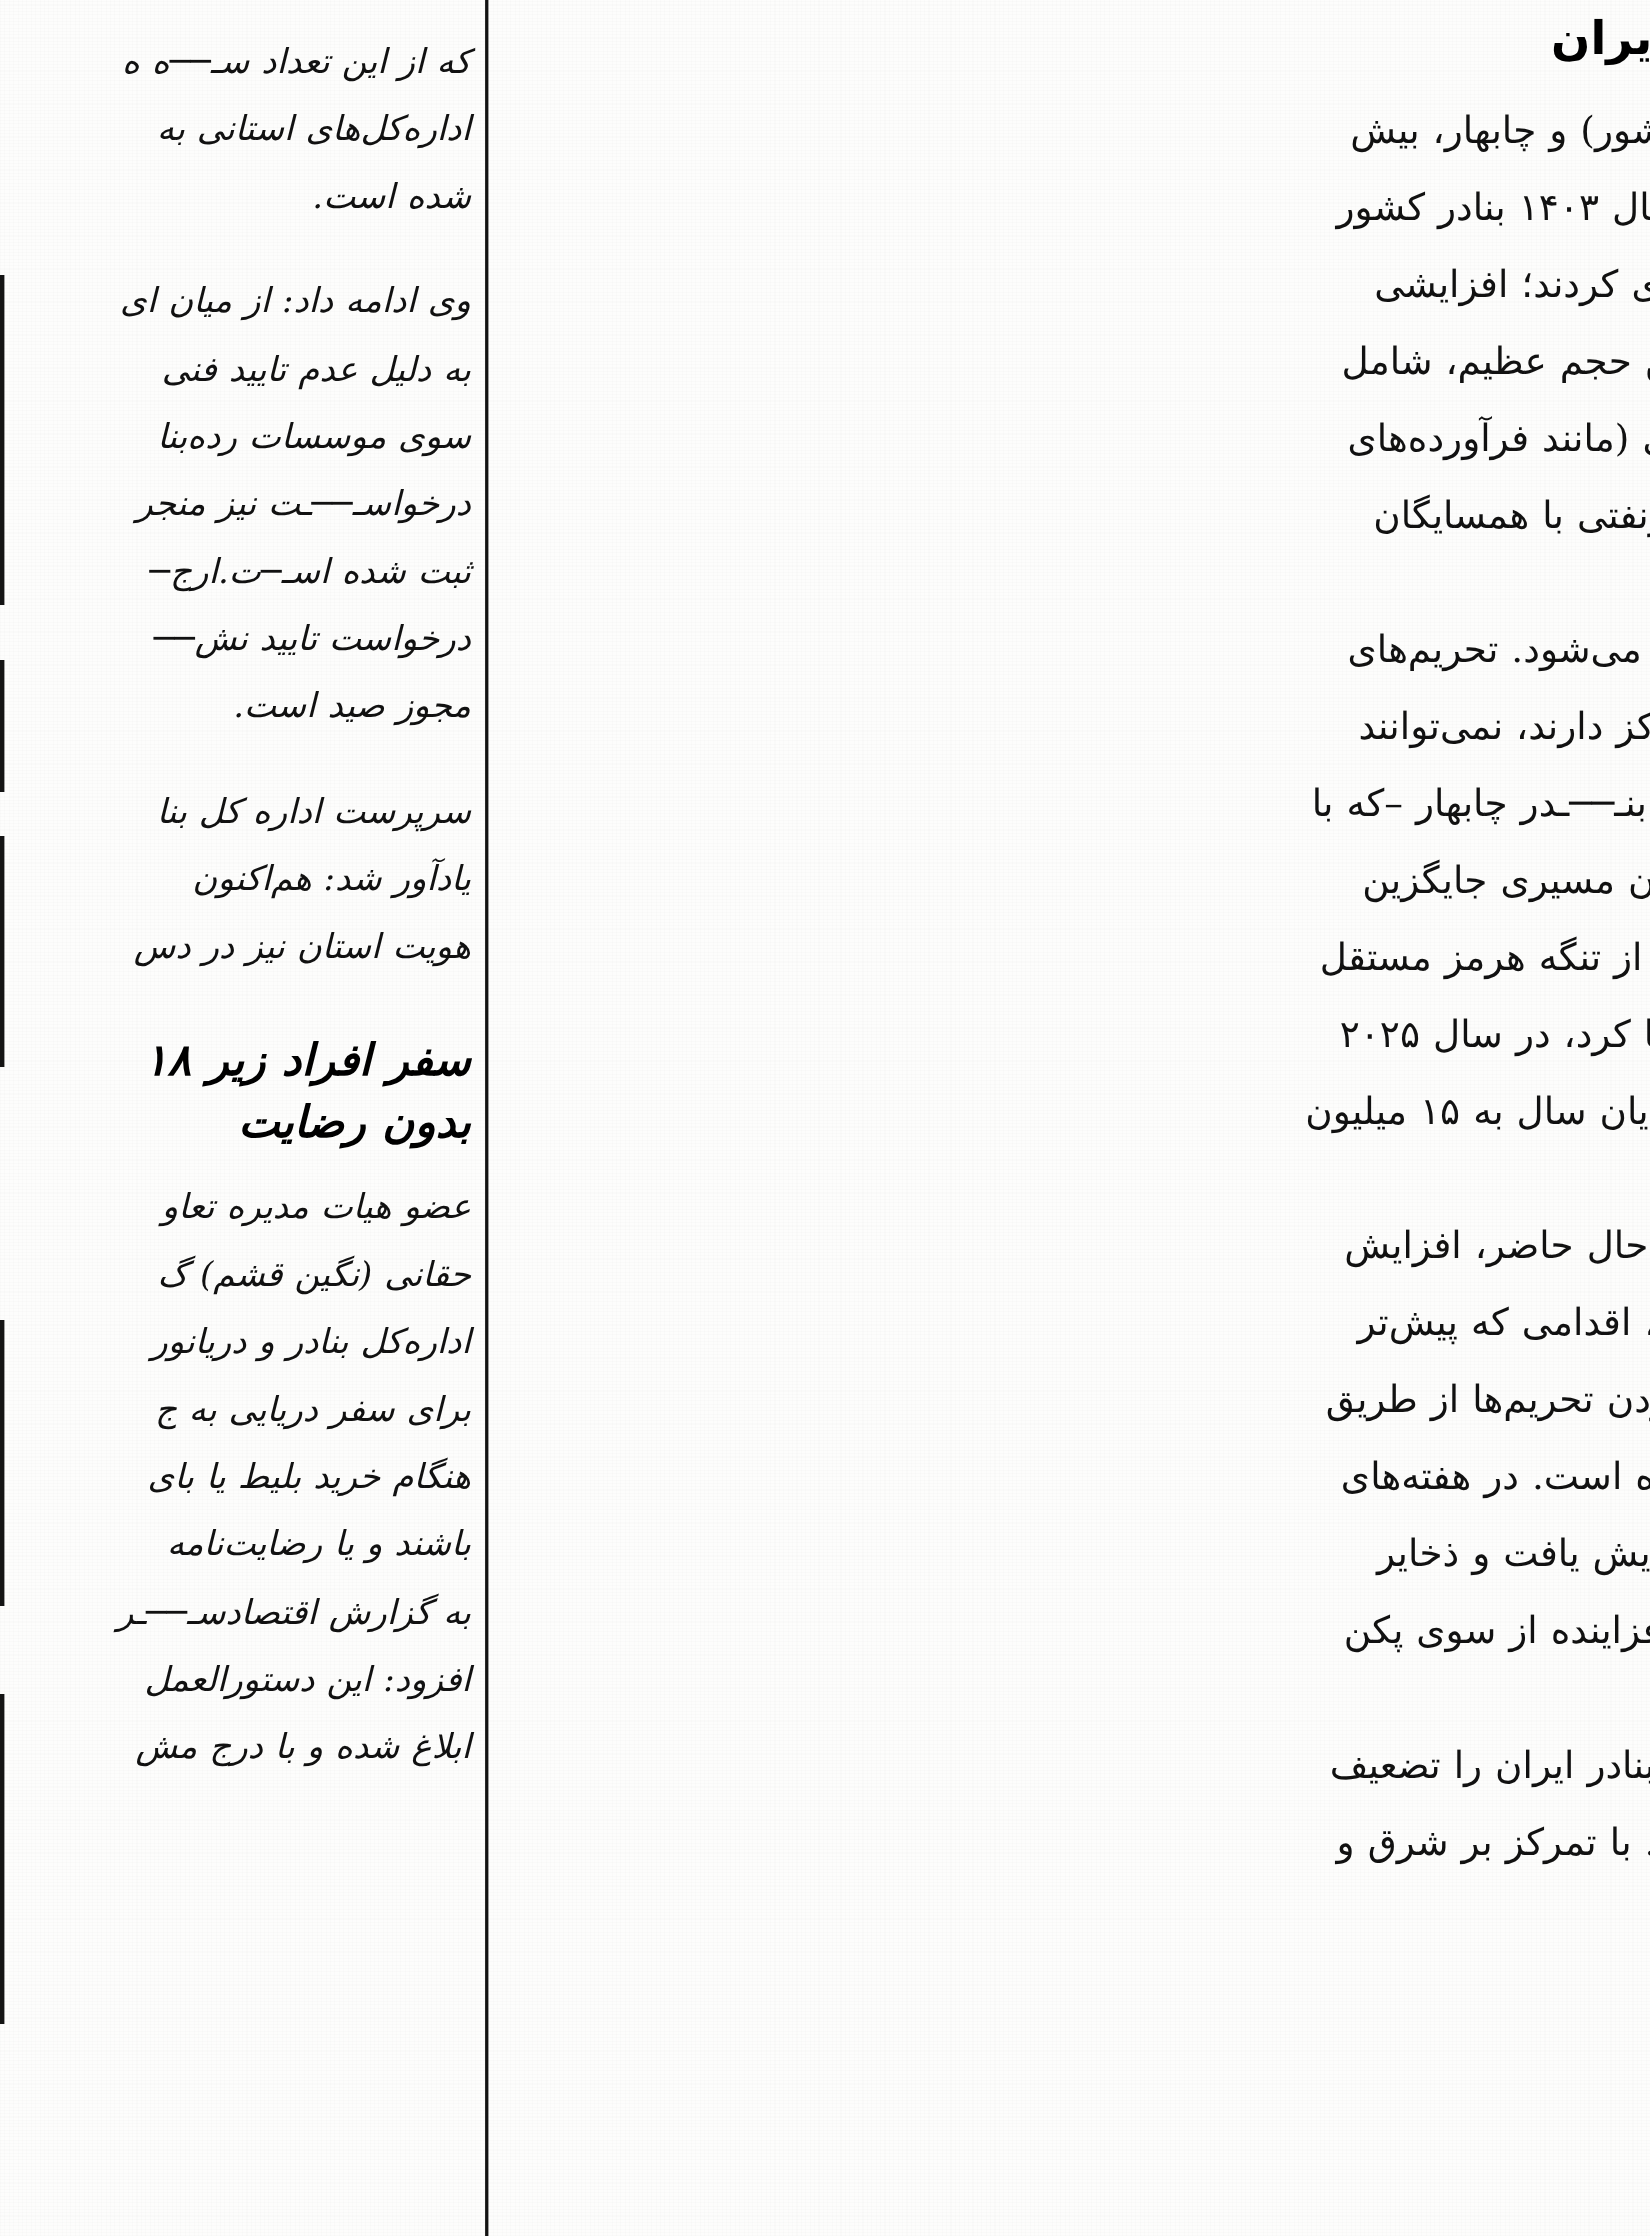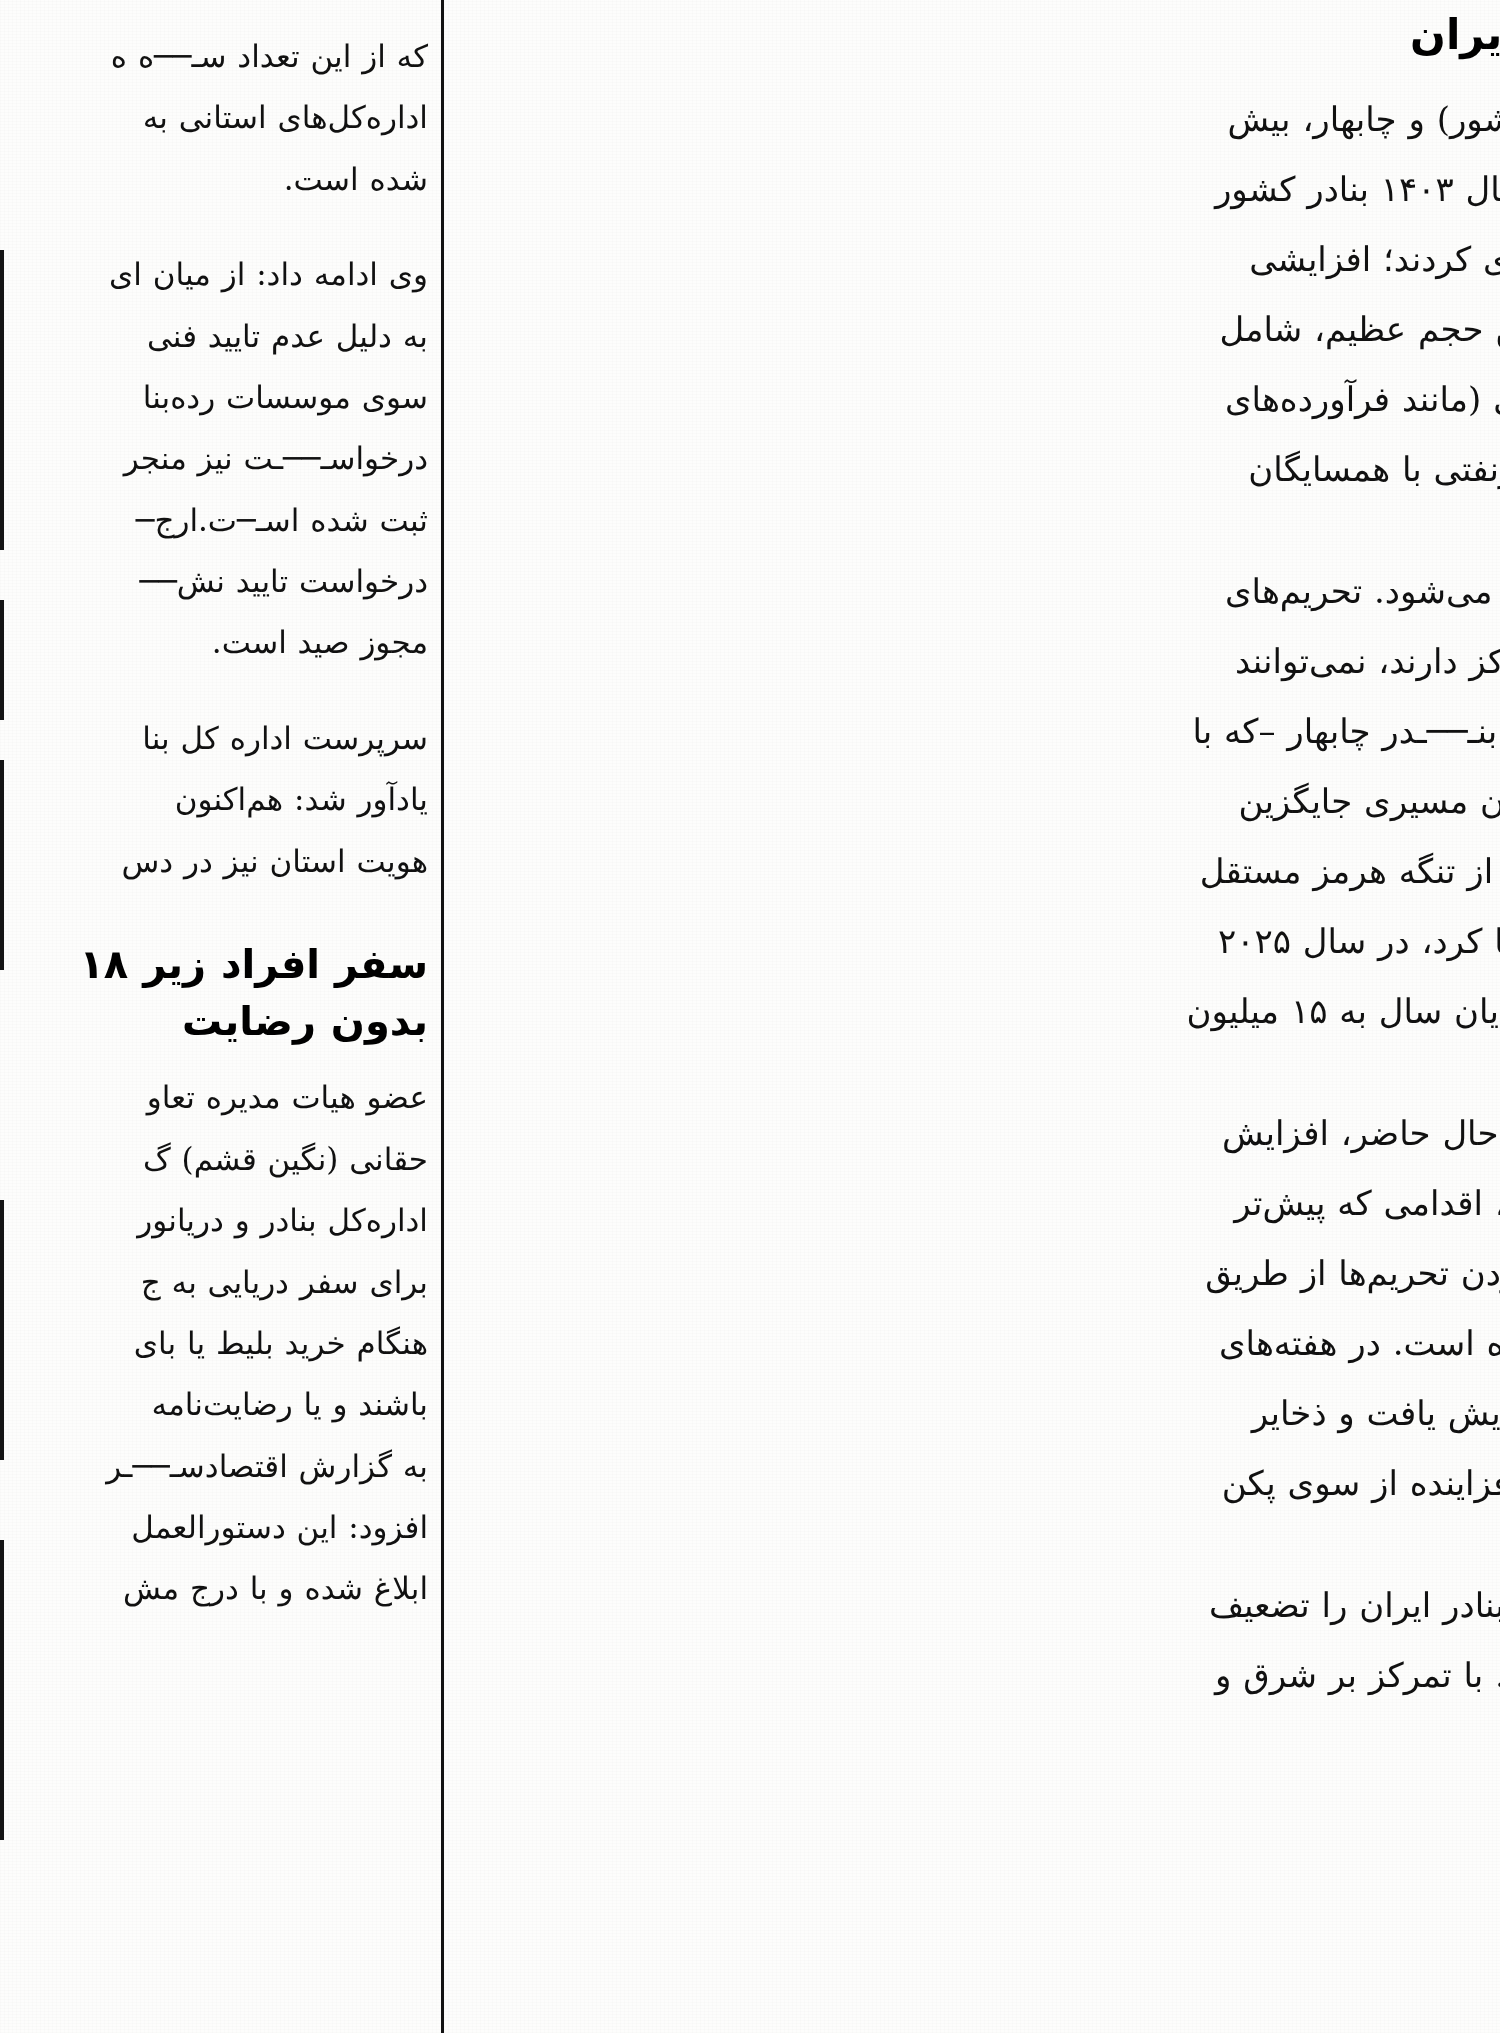--- a/index.html
+++ b/index.html
@@ -63,20 +63,21 @@
     overflow: hidden;
     direction: rtl;
     text-align: right;
   }
 
   
   #column-left {
     left: 0;
     width: 432px;
     height: 1643px;
+    font-style: italic;
   }
   
   #column-left .bleed {
     position: relative;
     width: 660px;
     margin-left: -228px;  
     padding-right: 4px;
   }
 
   

